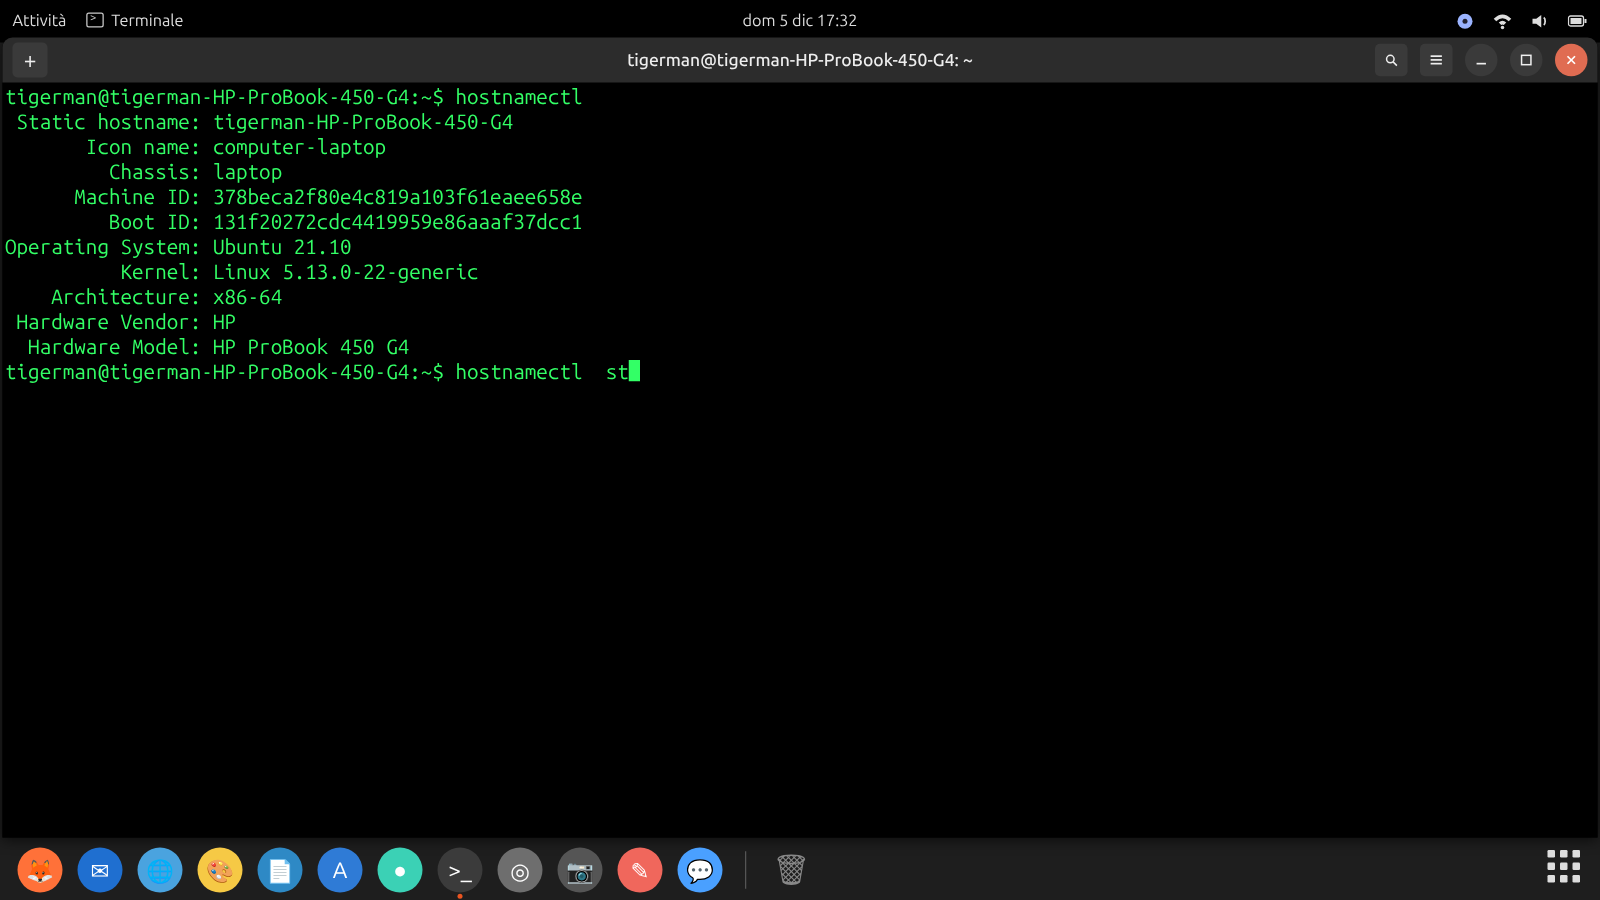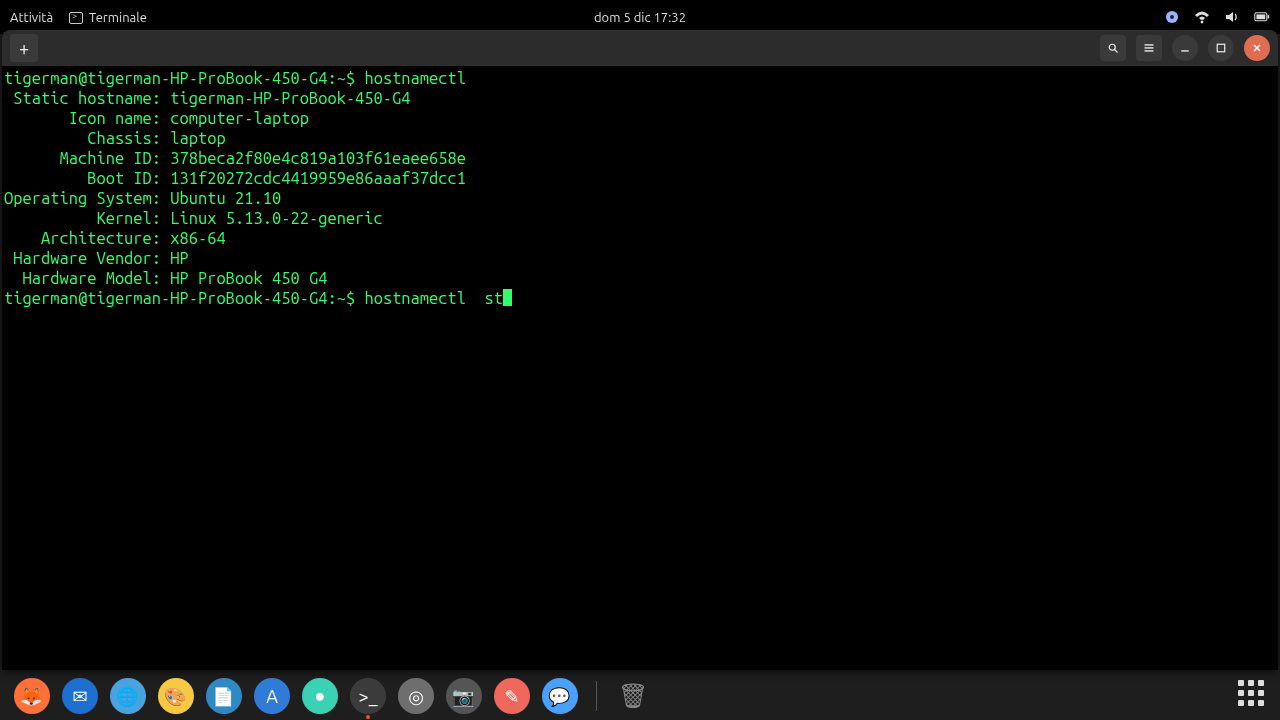--- a/index.html
+++ b/index.html
@@ -3,21 +3,21 @@
 <meta charset="utf-8">
 <style>
   * { margin:0; padding:0; box-sizing:border-box; }
   html,body { width:1280px; height:720px; overflow:hidden; font-family:"Ubuntu", sans-serif; background:#1e1e1e; }
   
   .topbar { position:absolute; top:0; left:0; right:0; height:34px; background:#000; color:#ddd; display:flex; align-items:center; font-size:13px; padding:0 10px; }
   .topbar .left { display:flex; gap:16px; align-items:center; }
   .topbar .center { position:absolute; left:50%; transform:translateX(-50%);text-align:right; }
   .topbar .right { margin-left:auto; display:flex; gap:14px; align-items:center; }
   .topbar .icon { width:16px; height:16px; display:inline-flex; align-items:center; justify-content:center; fill:#ddd; color:#ddd; }
-  .topbar .app-indicator { display:flex; align-items:flex-end; gap:6px; }
+  .topbar .app-indicator { display:flex; align-items:flex-start; gap:6px; }
   .topbar .term-mini-icon { width:14px; height:12px; border:1px solid #ccc; border-radius:2px; position:relative; }
   .topbar .term-mini-icon::after { content:">"; position:absolute; left:2px; top:-2px; font-size:9px; color:#ccc; }
   
   .termwin { position:absolute; top:30px; left:2px; right:2px; bottom:50px; background:#000; border-radius:8px 8px 0 0; display:flex; flex-direction:column; box-shadow:0 2px 10px rgba(0,0,0,.6); }
   .titlebar { height:36px; background:#2c2c2c; display:flex; align-items:center; padding:0 8px; border-radius:8px 8px 0 0; position:relative; }
   .titlebar .newtab { width:28px; height:28px; border-radius:4px; background:#3a3a3a; color:#eee; display:flex; align-items:center; justify-content:center; font-size:18px; cursor:pointer; }
   .titlebar .title { position:absolute; left:50%; transform:translateX(-50%); color:#eee; font-size:14px; font-weight:500; }
   .titlebar .controls { margin-left:auto; display:flex; gap:10px; align-items:center; }
   .ctl { width:26px; height:26px; border-radius:50%; background:#3a3a3a; display:flex; align-items:center; justify-content:center; color:#eee; cursor:pointer; }
   .ctl.search, .ctl.menu { border-radius:4px; background:#3a3a3a; }
@@ -78,20 +78,21 @@
           <rect x="17" y="4" width="2" height="4" fill="#ddd"></rect>
           <rect x="3" y="3" width="11" height="6" fill="#ddd"></rect>
         </svg>
     </span>
   </div>
 </div>
 
 <div class="termwin">
   <div class="titlebar">
     <div class="newtab">+</div>
+    <div class="title">tigerman@tigerman-HP-ProBook-450-G4: ~</div>
     <div class="controls">
       <div class="ctl search">
         <svg viewBox="0 0 16 16">
             <circle cx="7" cy="7" r="4" fill="none" stroke="#eee" stroke-width="1.6"></circle>
             <line x1="10" y1="10" x2="14" y2="14" stroke="#eee" stroke-width="1.6"></line>
           </svg>
       </div>
       <div class="ctl menu">
         <svg viewBox="0 0 16 16">
             <rect x="2" y="3" width="12" height="1.8"></rect>

